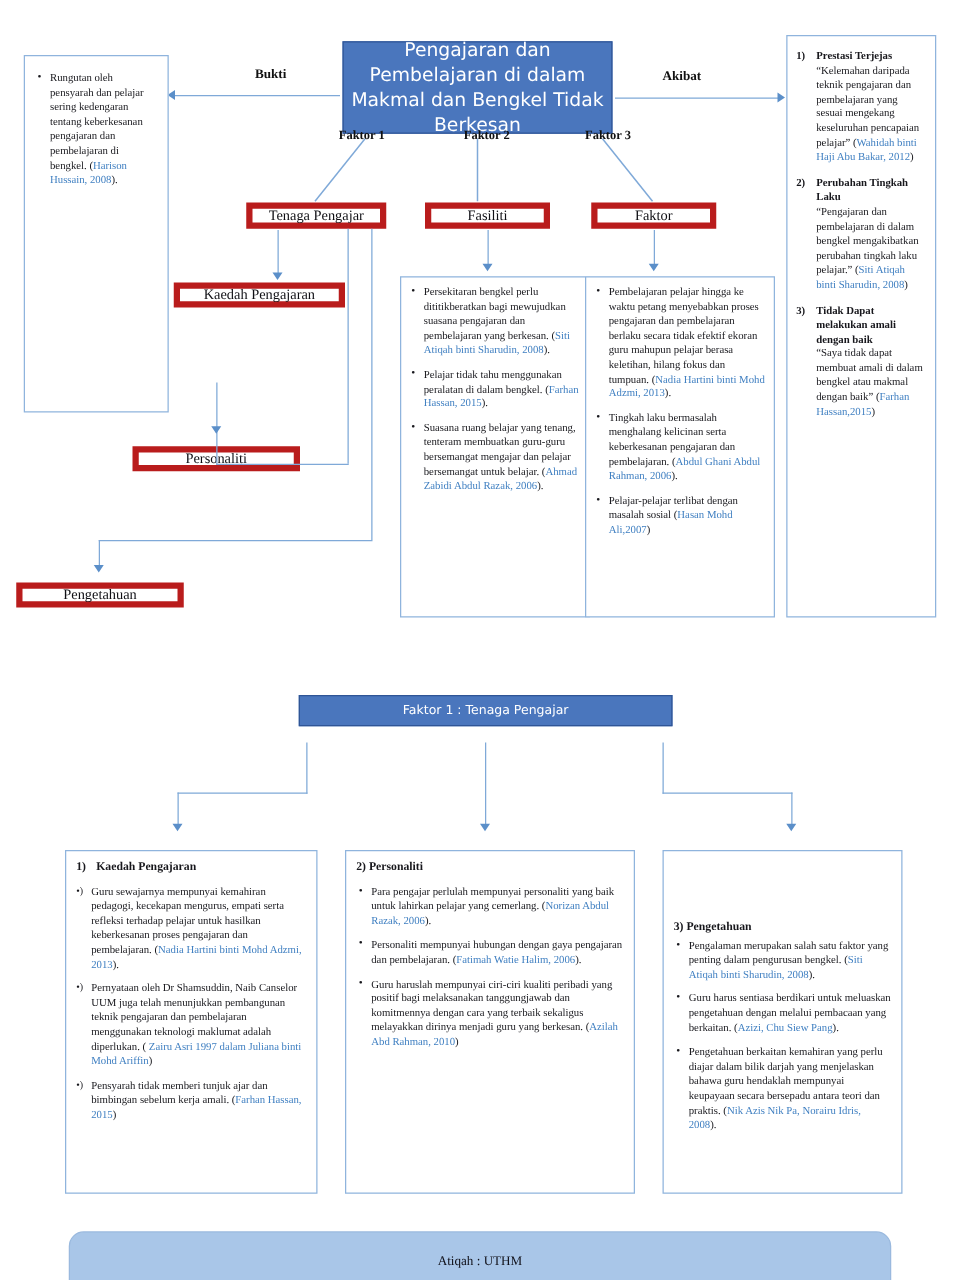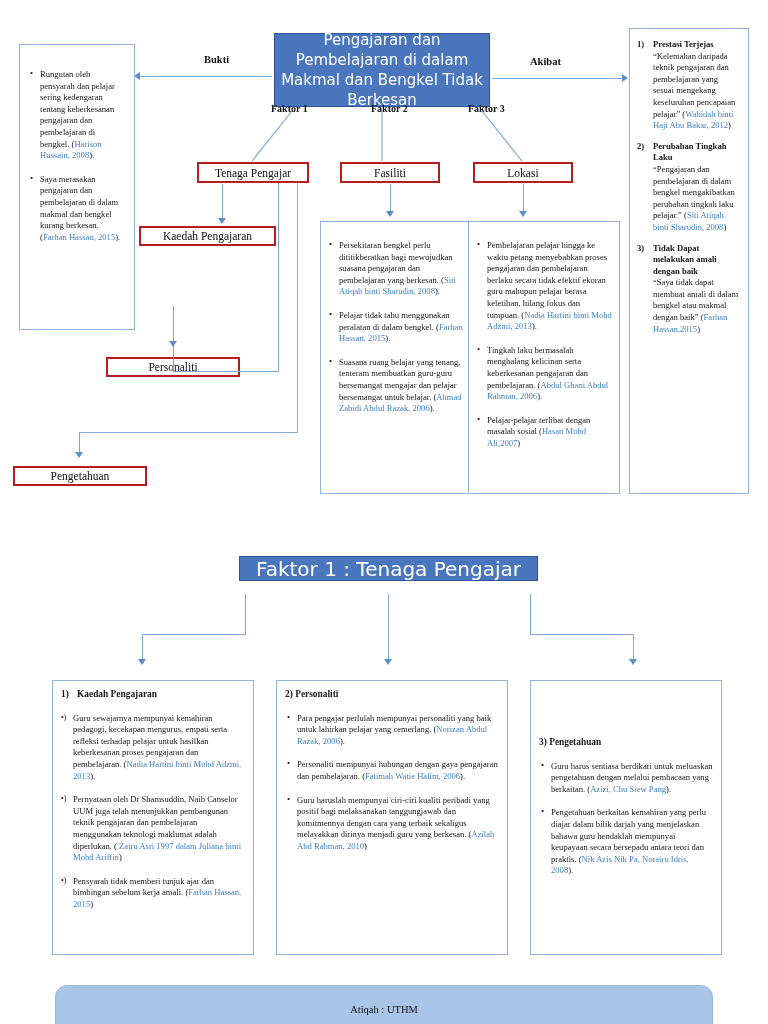--- a/index.html
+++ b/index.html
@@ -13,37 +13,37 @@
   .hdr-blue{
     background:#4a76bd;color:#ffffff;border:1px solid #2f5596;
     font-family:"DejaVu Sans", sans-serif;
     font-size:15px;line-height:20px;text-align:center;
     display:flex;align-items:center;justify-content:center;
     box-sizing:border-box;
   }
   .hdr-blue span{display:block;width:100%;}
 
   .node{
-    border:2px solid #b91c1c;background:#fff;
+    border:5px solid #b91c1c;background:#fff;
     display:flex;align-items:center;justify-content:center;
     font-size:11.5px;color:#0f0f14;box-sizing:border-box;
   }
 
   .lbl{font-size:10.5px;font-weight:bold;color:#111;}
   .tinylbl{font-size:10px;font-weight:bold;color:#111;}
 
   
   .txtbox{
     border:1px solid #8fb4dd;background:#fff;
     box-sizing:border-box;padding:6px 6px 4px 6px;
     font-size:8.6px;line-height:11.6px;color:#17171c;
   }
   ul.bl{list-style:none;margin:0;padding:0;}
   ul.bl > li{
-    position:relative;padding-left:12px;margin:12px 0 8px 0;
+    position:relative;padding-left:12px;margin:0 0 8px 0;
     text-align:left;
   }
   ul.bl > li:last-child{margin-bottom:0;}
   ul.bl > li:before{
     content:"\2022";position:absolute;left:2px;top:-1px;font-size:9px;
   }
   ul.bl.paren > li:before{content:"\2022)";left:0px;font-size:8px;}
   ol.nl{list-style:none;margin:0;padding:0;counter-reset:n;}
   ol.nl > li{
     position:relative;padding-left:16px;margin:0 0 9px 0;text-align:left;
@@ -94,23 +94,20 @@
 
   <div class="abs lbl" style="left:530px;top:56px;">Akibat</div>
   <div class="ln lnh" style="left:492px;top:78px;width:132px;"></div>
   <div class="arr-r" style="left:622px;top:74px;"></div>
 
   <div class="abs txtbox" style="left:19px;top:44px;width:116px;height:286px;padding:12px 8px;">
     <ul class="bl">
       <li>
         <span>Rungutan oleh pensyarah dan pelajar sering kedengaran tentang keberkesanan pengajaran dan pembelajaran di bengkel. (</span><span class="cite">Harison Hussain, 2008</span><span>).</span>
       </li>
-      <li>
-        <span>Saya merasakan pengajaran dan pembelajaran di dalam makmal dan bengkel kurang berkesan. (</span><span class="cite">Farhan Hassan, 2015</span><span>).</span>
-      </li>
     </ul>
   </div>
 
   <div class="abs txtbox" style="left:629px;top:28px;width:120px;height:466px;padding:10px 7px;">
     <ol class="nl">
       <li>
         <span class="ttl">Prestasi Terjejas</span><br>
         <span>“Kelemahan daripada teknik pengajaran dan pembelajaran yang sesuai mengekang keseluruhan pencapaian pelajar” (</span><span class="cite">Wahidah binti Haji Abu Bakar, 2012</span><span>)</span>
       </li>
       <li>
@@ -134,21 +131,21 @@
     <line x1="282" y1="6" x2="322" y2="56" stroke="#7fa9d8" stroke-width="1.2"></line>
   </svg>
 
   <div class="abs node" style="left:197px;top:162px;width:112px;height:21px;">
     <span>Tenaga Pengajar</span>
   </div>
   <div class="abs node" style="left:340px;top:162px;width:100px;height:21px;">
     <span>Fasiliti</span>
   </div>
   <div class="abs node" style="left:473px;top:162px;width:100px;height:21px;">
-    <span>Lokasi</span>
+    <span>Faktor</span>
   </div>
 
   <div class="ln lnv" style="left:222px;top:184px;height:36px;"></div>
   <div class="arr-d" style="left:218px;top:218px;"></div>
 
   <div class="ln lnv" style="left:390px;top:184px;height:29px;"></div>
   <div class="arr-d" style="left:386px;top:211px;"></div>
 
   <div class="ln lnv" style="left:523px;top:184px;height:29px;"></div>
   <div class="arr-d" style="left:519px;top:211px;"></div>
@@ -194,21 +191,21 @@
       </li>
       <li>
         <span>Tingkah laku bermasalah menghalang kelicinan serta keberkesanan pengajaran dan pembelajaran. (</span><span class="cite">Abdul Ghani Abdul Rahman, 2006</span><span>).</span>
       </li>
       <li>
         <span>Pelajar-pelajar terlibat dengan masalah sosial (</span><span class="cite">Hasan Mohd Ali,2007</span><span>)</span>
       </li>
     </ul>
   </div>
 
-  <div class="abs hdr-blue" style="left:239px;top:556px;width:299px;height:25px;font-size:20px;">
+  <div class="abs hdr-blue" style="left:239px;top:556px;width:299px;height:25px;font-size:10px;">
     <span>Faktor 1 : Tenaga Pengajar</span>
   </div>
 
   <div class="ln lnv" style="left:245px;top:594px;height:41px;"></div>
   <div class="ln lnh" style="left:142px;top:634px;width:104px;"></div>
   <div class="ln lnv" style="left:142px;top:634px;height:29px;"></div>
   <div class="arr-d" style="left:138px;top:659px;"></div>
 
   <div class="ln lnv" style="left:388px;top:594px;height:68px;"></div>
   <div class="arr-d" style="left:384px;top:659px;"></div>
@@ -245,20 +242,23 @@
       <li>
         <span>Guru haruslah mempunyai ciri-ciri kualiti peribadi yang positif bagi melaksanakan tanggungjawab dan komitmennya dengan cara yang terbaik sekaligus melayakkan dirinya menjadi guru yang berkesan. (</span><span class="cite">Azilah Abd Rahman, 2010</span><span>)</span>
       </li>
     </ul>
   </div>
 
   <div class="abs txtbox" style="left:530px;top:680px;width:192px;height:275px;padding:8px 8px;">
     <span class="boxttl" style="margin-bottom:2px;margin-top:48px;"><span>3)</span> <span>Pengetahuan</span></span>
     <ul class="bl">
       <li>
+        <span>Pengalaman merupakan salah satu faktor yang penting dalam pengurusan bengkel. (</span><span class="cite">Siti Atiqah binti Sharudin, 2008</span><span>).</span>
+      </li>
+      <li>
         <span>Guru harus sentiasa berdikari untuk meluaskan pengetahuan dengan melalui pembacaan yang berkaitan. (</span><span class="cite">Azizi, Chu Siew Pang</span><span>).</span>
       </li>
       <li>
         <span>Pengetahuan berkaitan kemahiran yang perlu diajar dalam bilik darjah yang menjelaskan bahawa guru hendaklah mempunyai keupayaan secara bersepadu antara teori dan praktis. (</span><span class="cite">Nik Azis Nik Pa, Norairu Idris, 2008</span><span>).</span>
       </li>
     </ul>
   </div>
 
   <div class="abs footer" style="left:55px;top:985px;width:658px;height:60px;">
     <span>Atiqah : UTHM</span>

